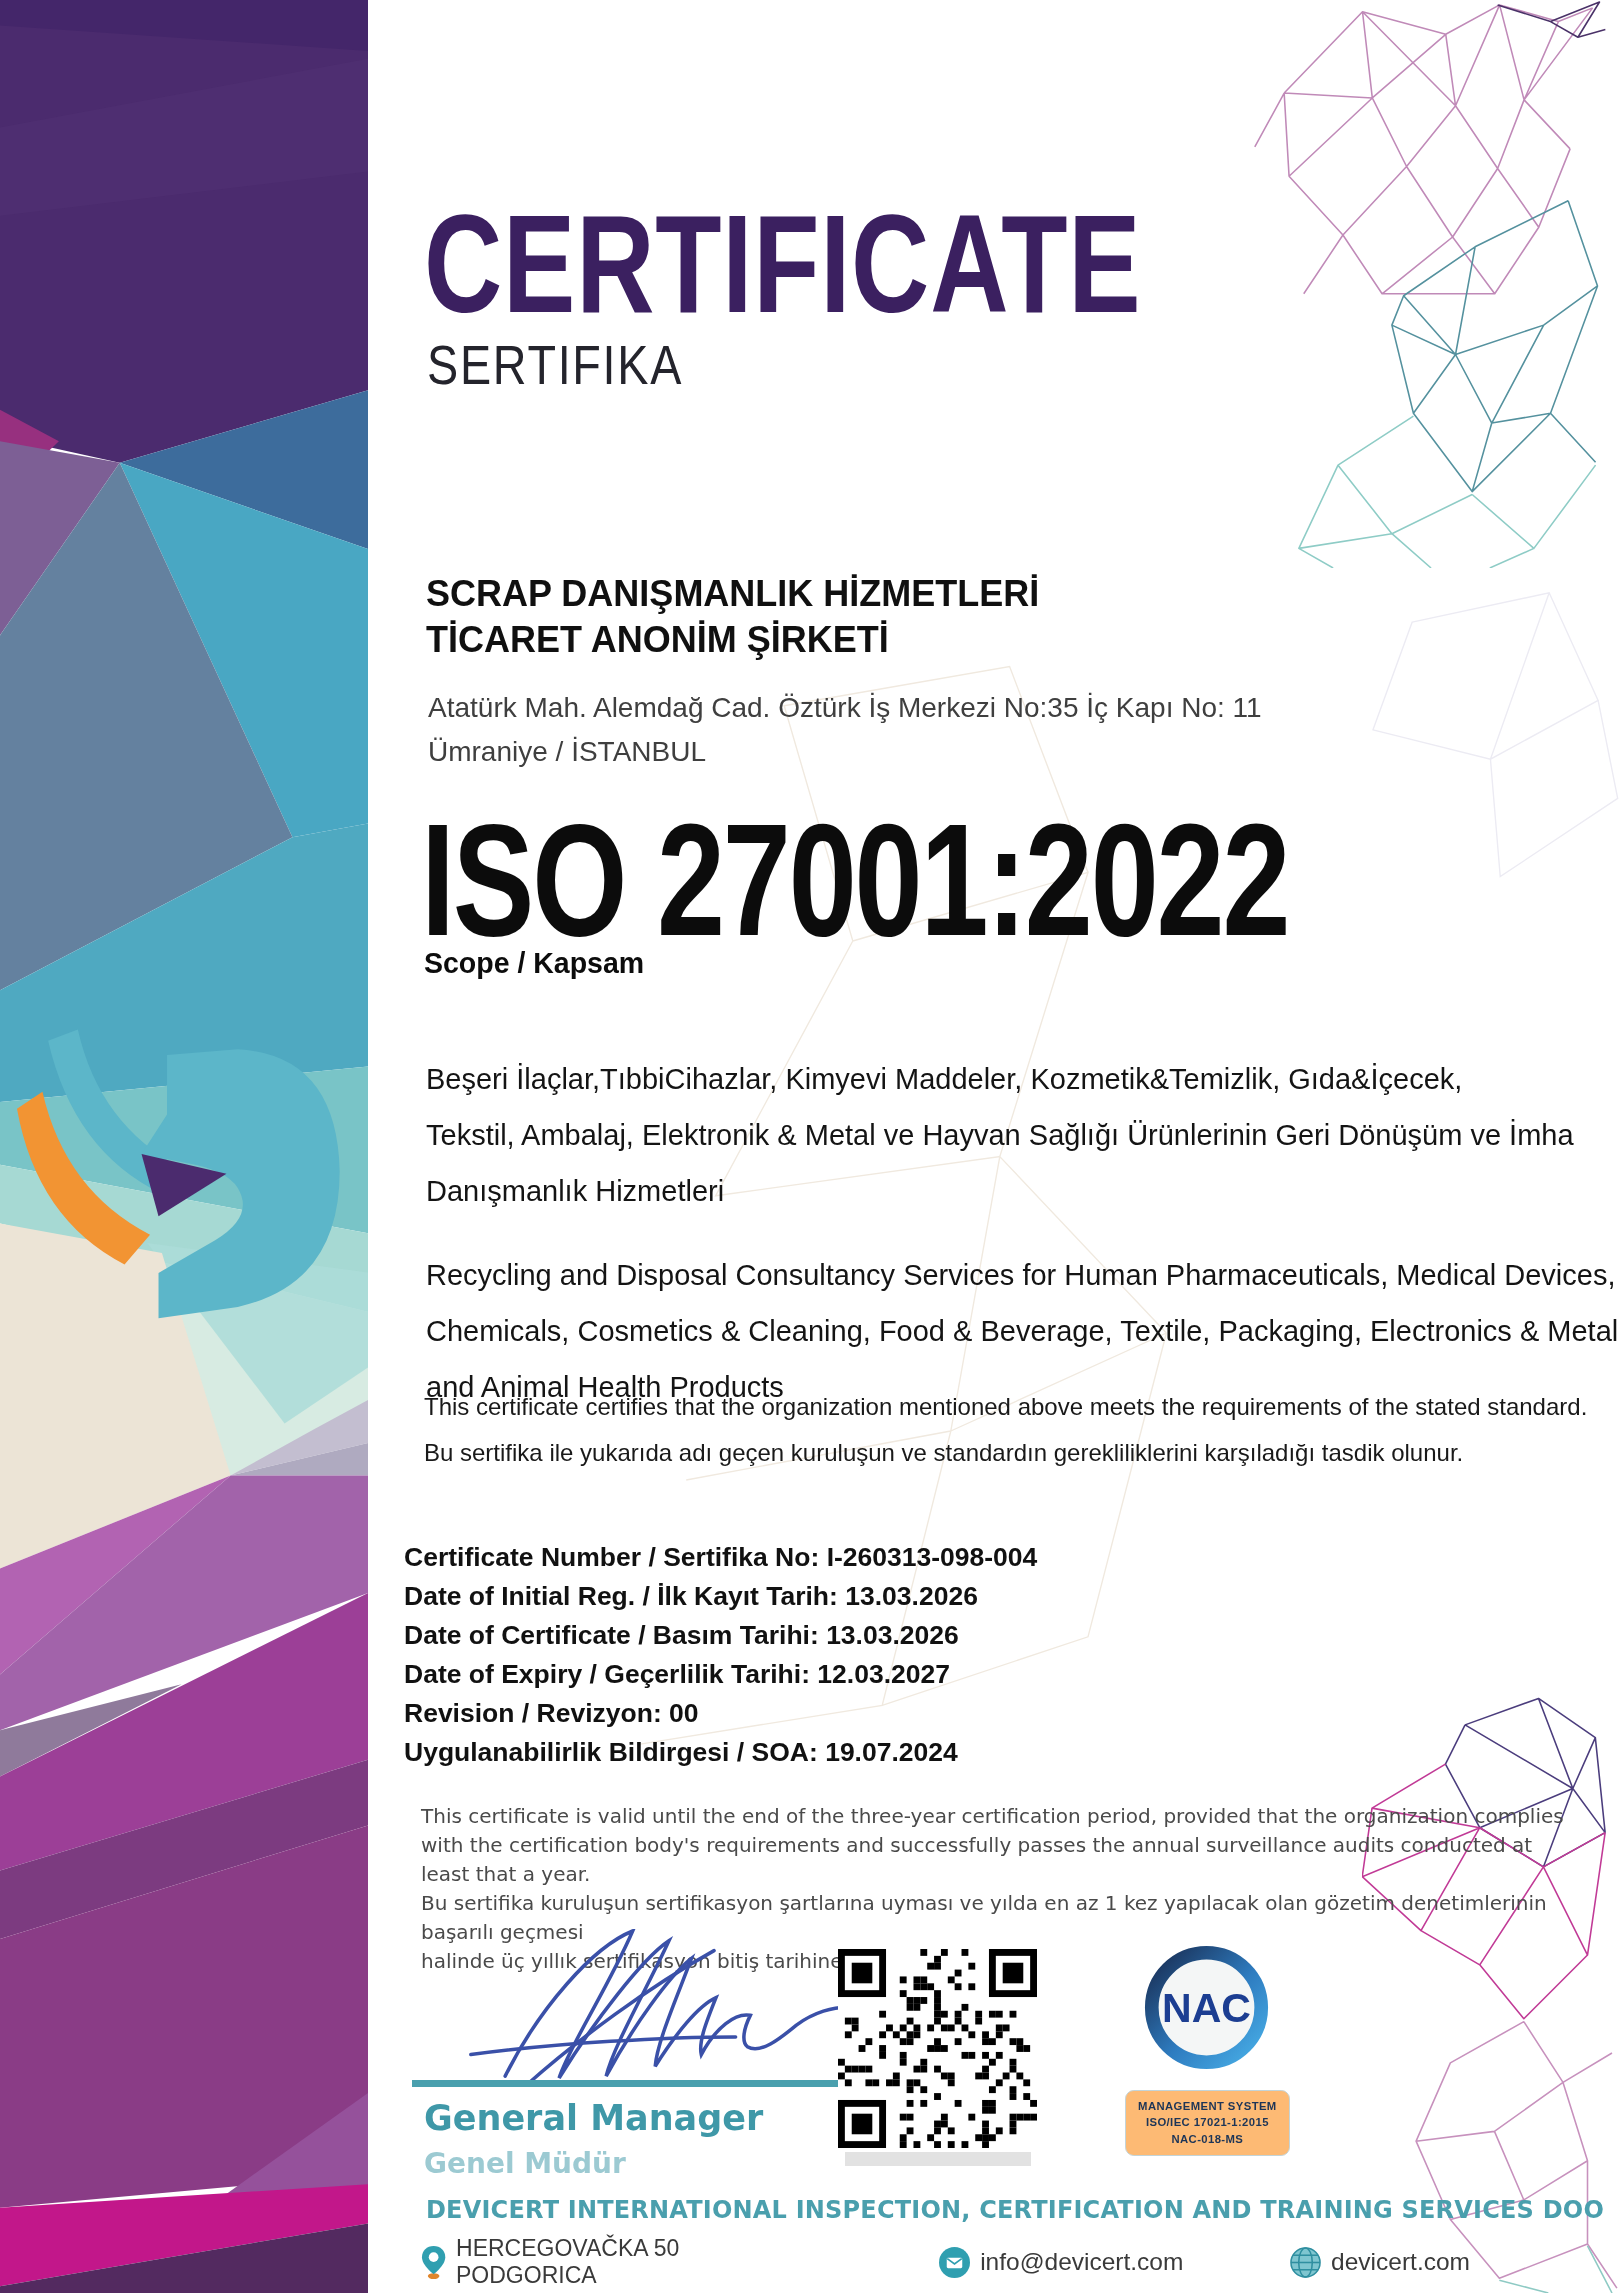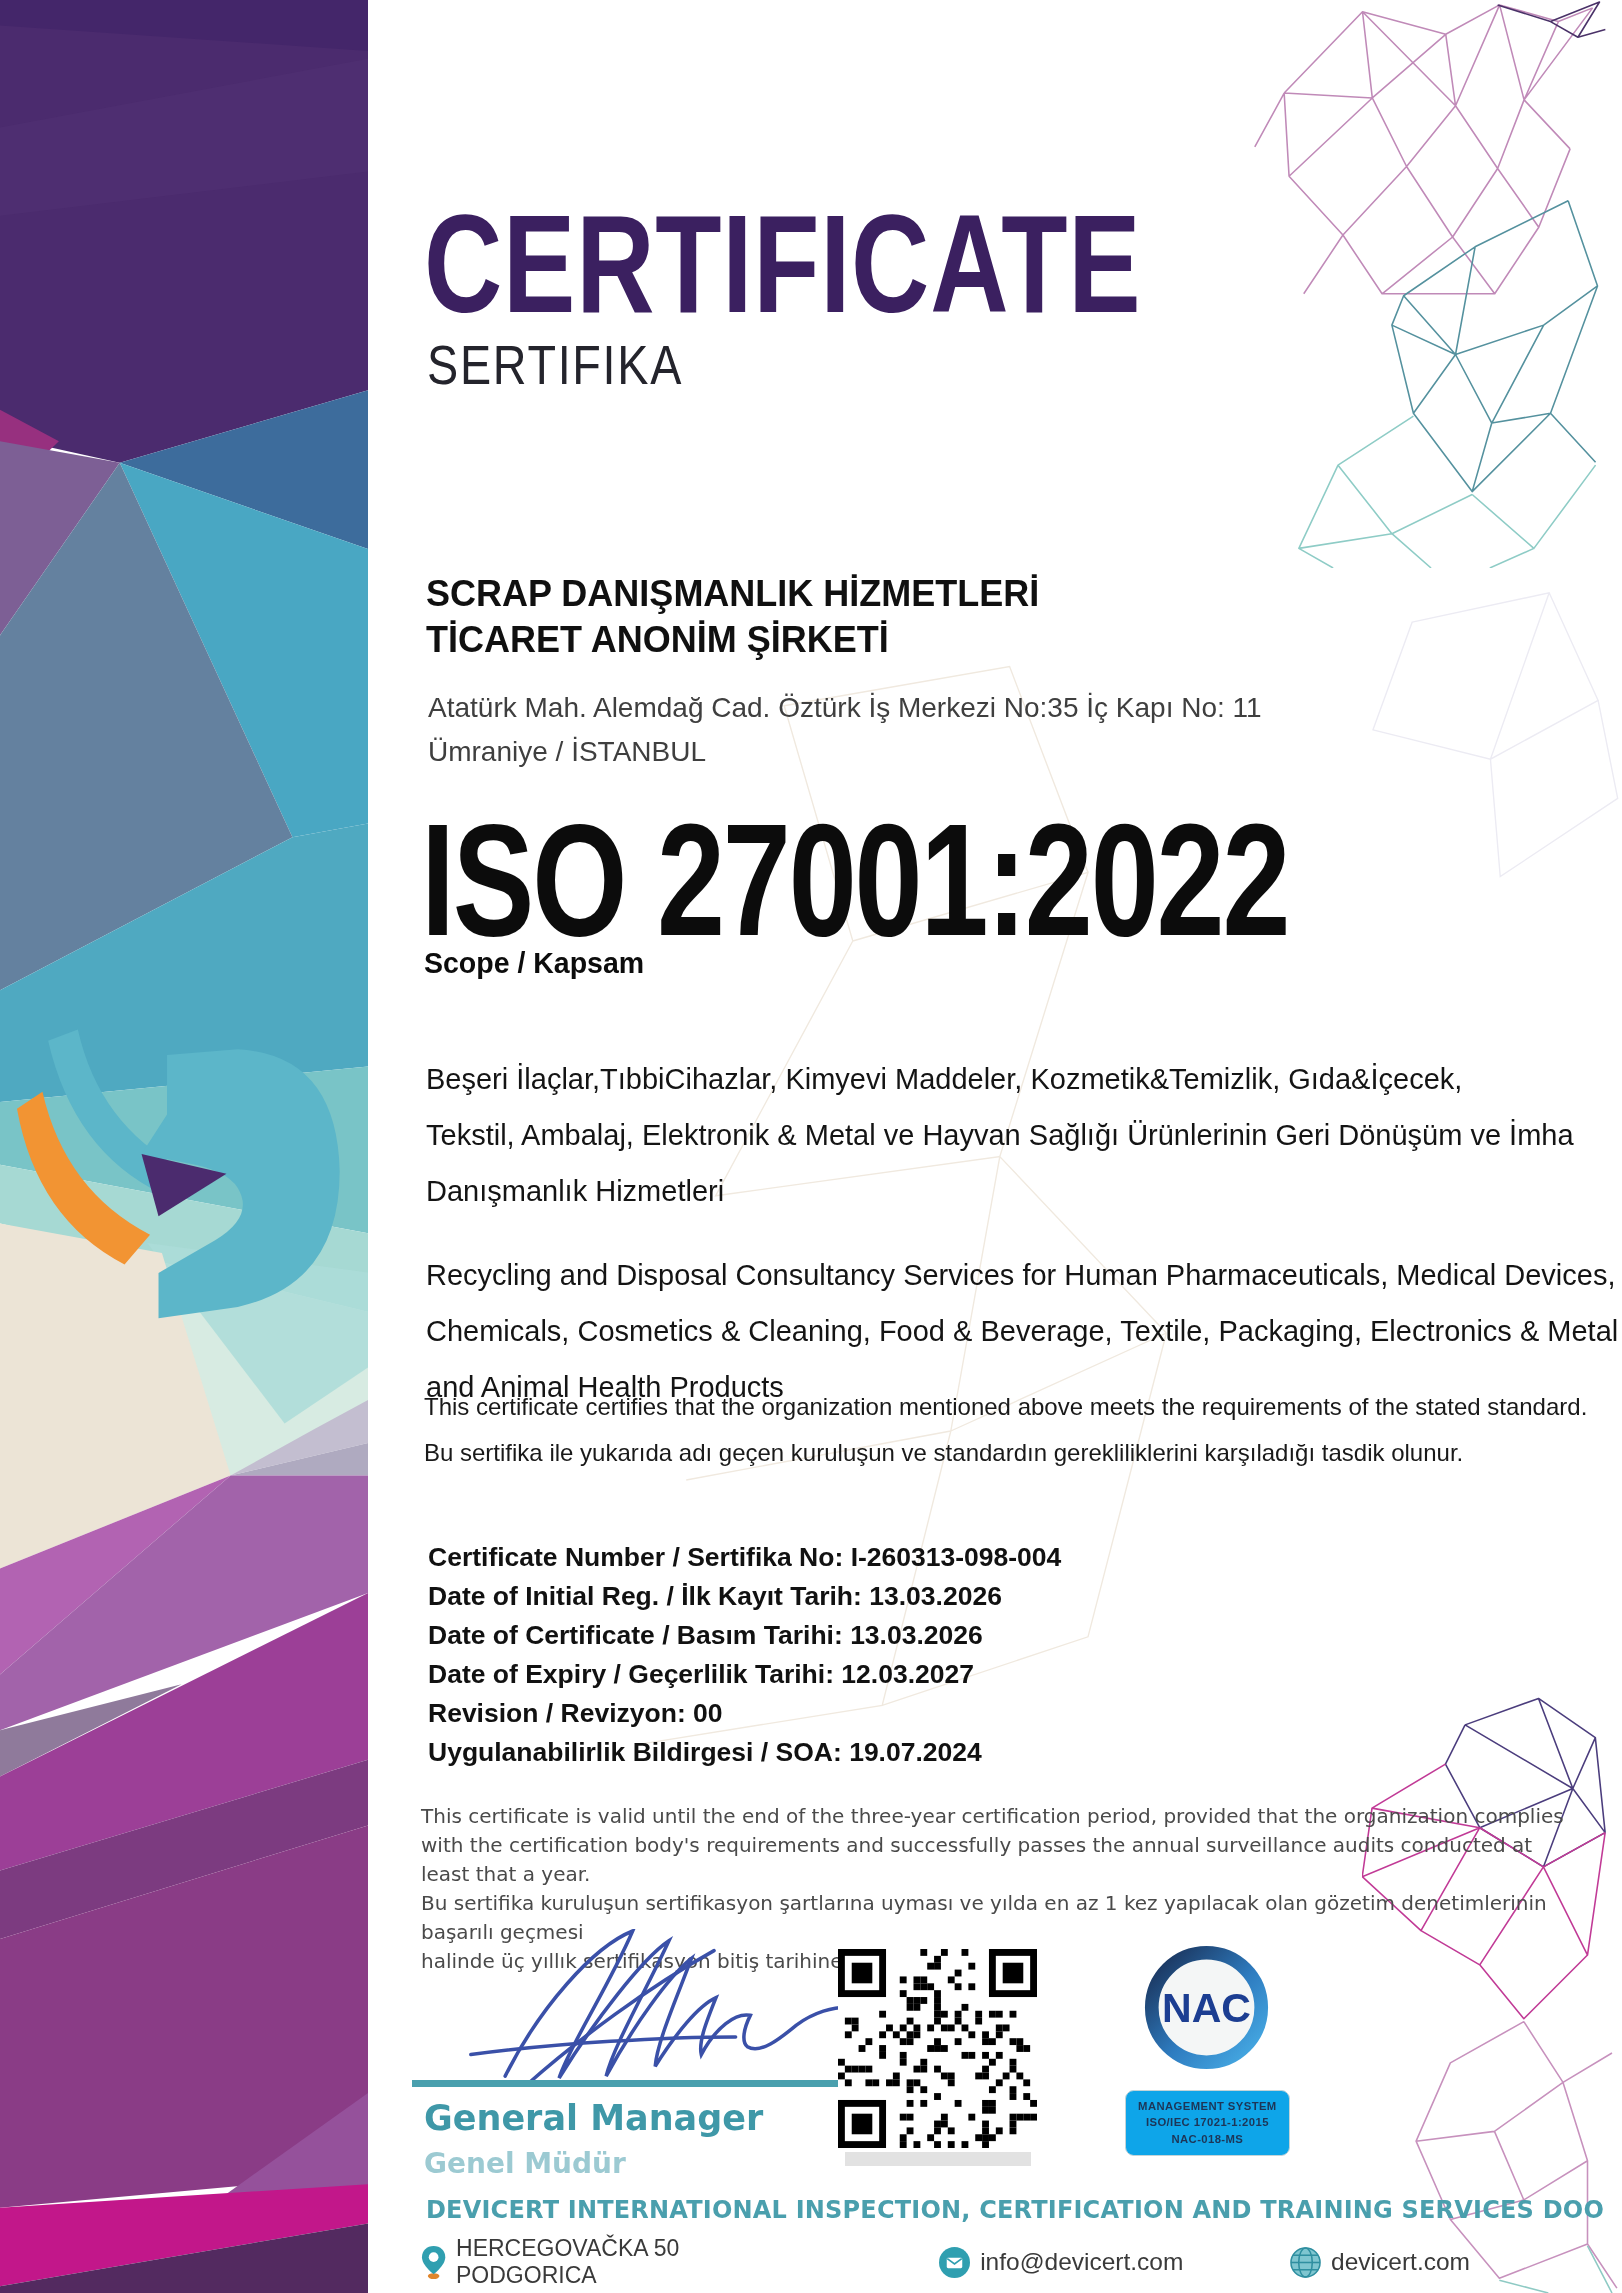--- a/index.html
+++ b/index.html
@@ -26,39 +26,39 @@
   #address{left:428px;top:686px;font-size:28px;color:#3f3f3f;line-height:44px;}
   #iso{left:421px;top:802px;font-size:159px;font-weight:800;color:#0c0c0c;
     line-height:157px;letter-spacing:-2.9px;}
   #scope-label{left:424px;top:946px;font-size:30px;font-weight:700;color:#0c0c0c;}
   .para{font-size:29px;color:#141414;line-height:56px;}
   #scope-tr{left:426px;top:1051px;}
   #scope-en{left:426px;top:1247px;}
   .stmt{left:424px;font-size:24px;color:#191919;}
   #stmt-en{top:1393px;}
   #stmt-tr{top:1439px;}
-  #details{left:428px;top:1538px;font-size:26.5px;font-weight:700;color:#111;line-height:39px;}
+  #details{left:404px;top:1538px;font-size:26.5px;font-weight:700;color:#111;line-height:39px;}
   #validity{left:421px;top:1802px;font-family:"DejaVu Sans",sans-serif;
     font-size:20px;color:#4a4a4a;line-height:29px;}
 
   
   #sig-strokes{left:412px;top:1929px;}
   #sig-line{left:412px;top:2080px;width:588px;height:6.9px;background:#4aa0ae;}
   #sig-title{left:424px;top:2098px;font-family:"DejaVu Sans",sans-serif;
     font-size:35px;font-weight:700;color:#3f98a8;}
   #sig-title-tr{left:424px;top:2147px;font-family:"DejaVu Sans",sans-serif;
     font-size:28px;font-weight:700;color:#9ccad2;}
 
   
   #qr{left:838px;top:1949px;width:199px;height:199px;background:#fff;}
   #qr-shadow{left:845px;top:2152px;width:186px;height:13.7px;background:#e2e2e2;}
 
   
   #nac{left:1125px;top:1943px;width:163px;text-align:center;}
-  #nac-badge{margin:13.7px auto 0;width:155px;background:#0ea5e9;border:1px solid #c3d4d8;
+  #nac-badge{margin:13.7px auto 0;width:155px;background:#fdba74;border:1px solid #c3d4d8;
     border-radius:8.8px;padding:6.9px 3.9px;}
   .nac-line{font-size:11.3px;font-weight:700;color:#1d3557;line-height:16.7px;letter-spacing:0.4px;}
 
   
   #footer-org{left:426px;top:2196px;font-family:"DejaVu Sans",sans-serif;
     font-size:24px;font-weight:700;color:#4a9fad;letter-spacing:0.2px;}
   #footer-contacts{left:421px;top:2235px;width:1049px;display:flex;align-items:center;
     font-family:Liberation Sans, sans-serif;color:#3a3a3a;}
   .contact{display:flex;align-items:center;gap:9.8px;}
   #contact-address{font-size:23px;}

